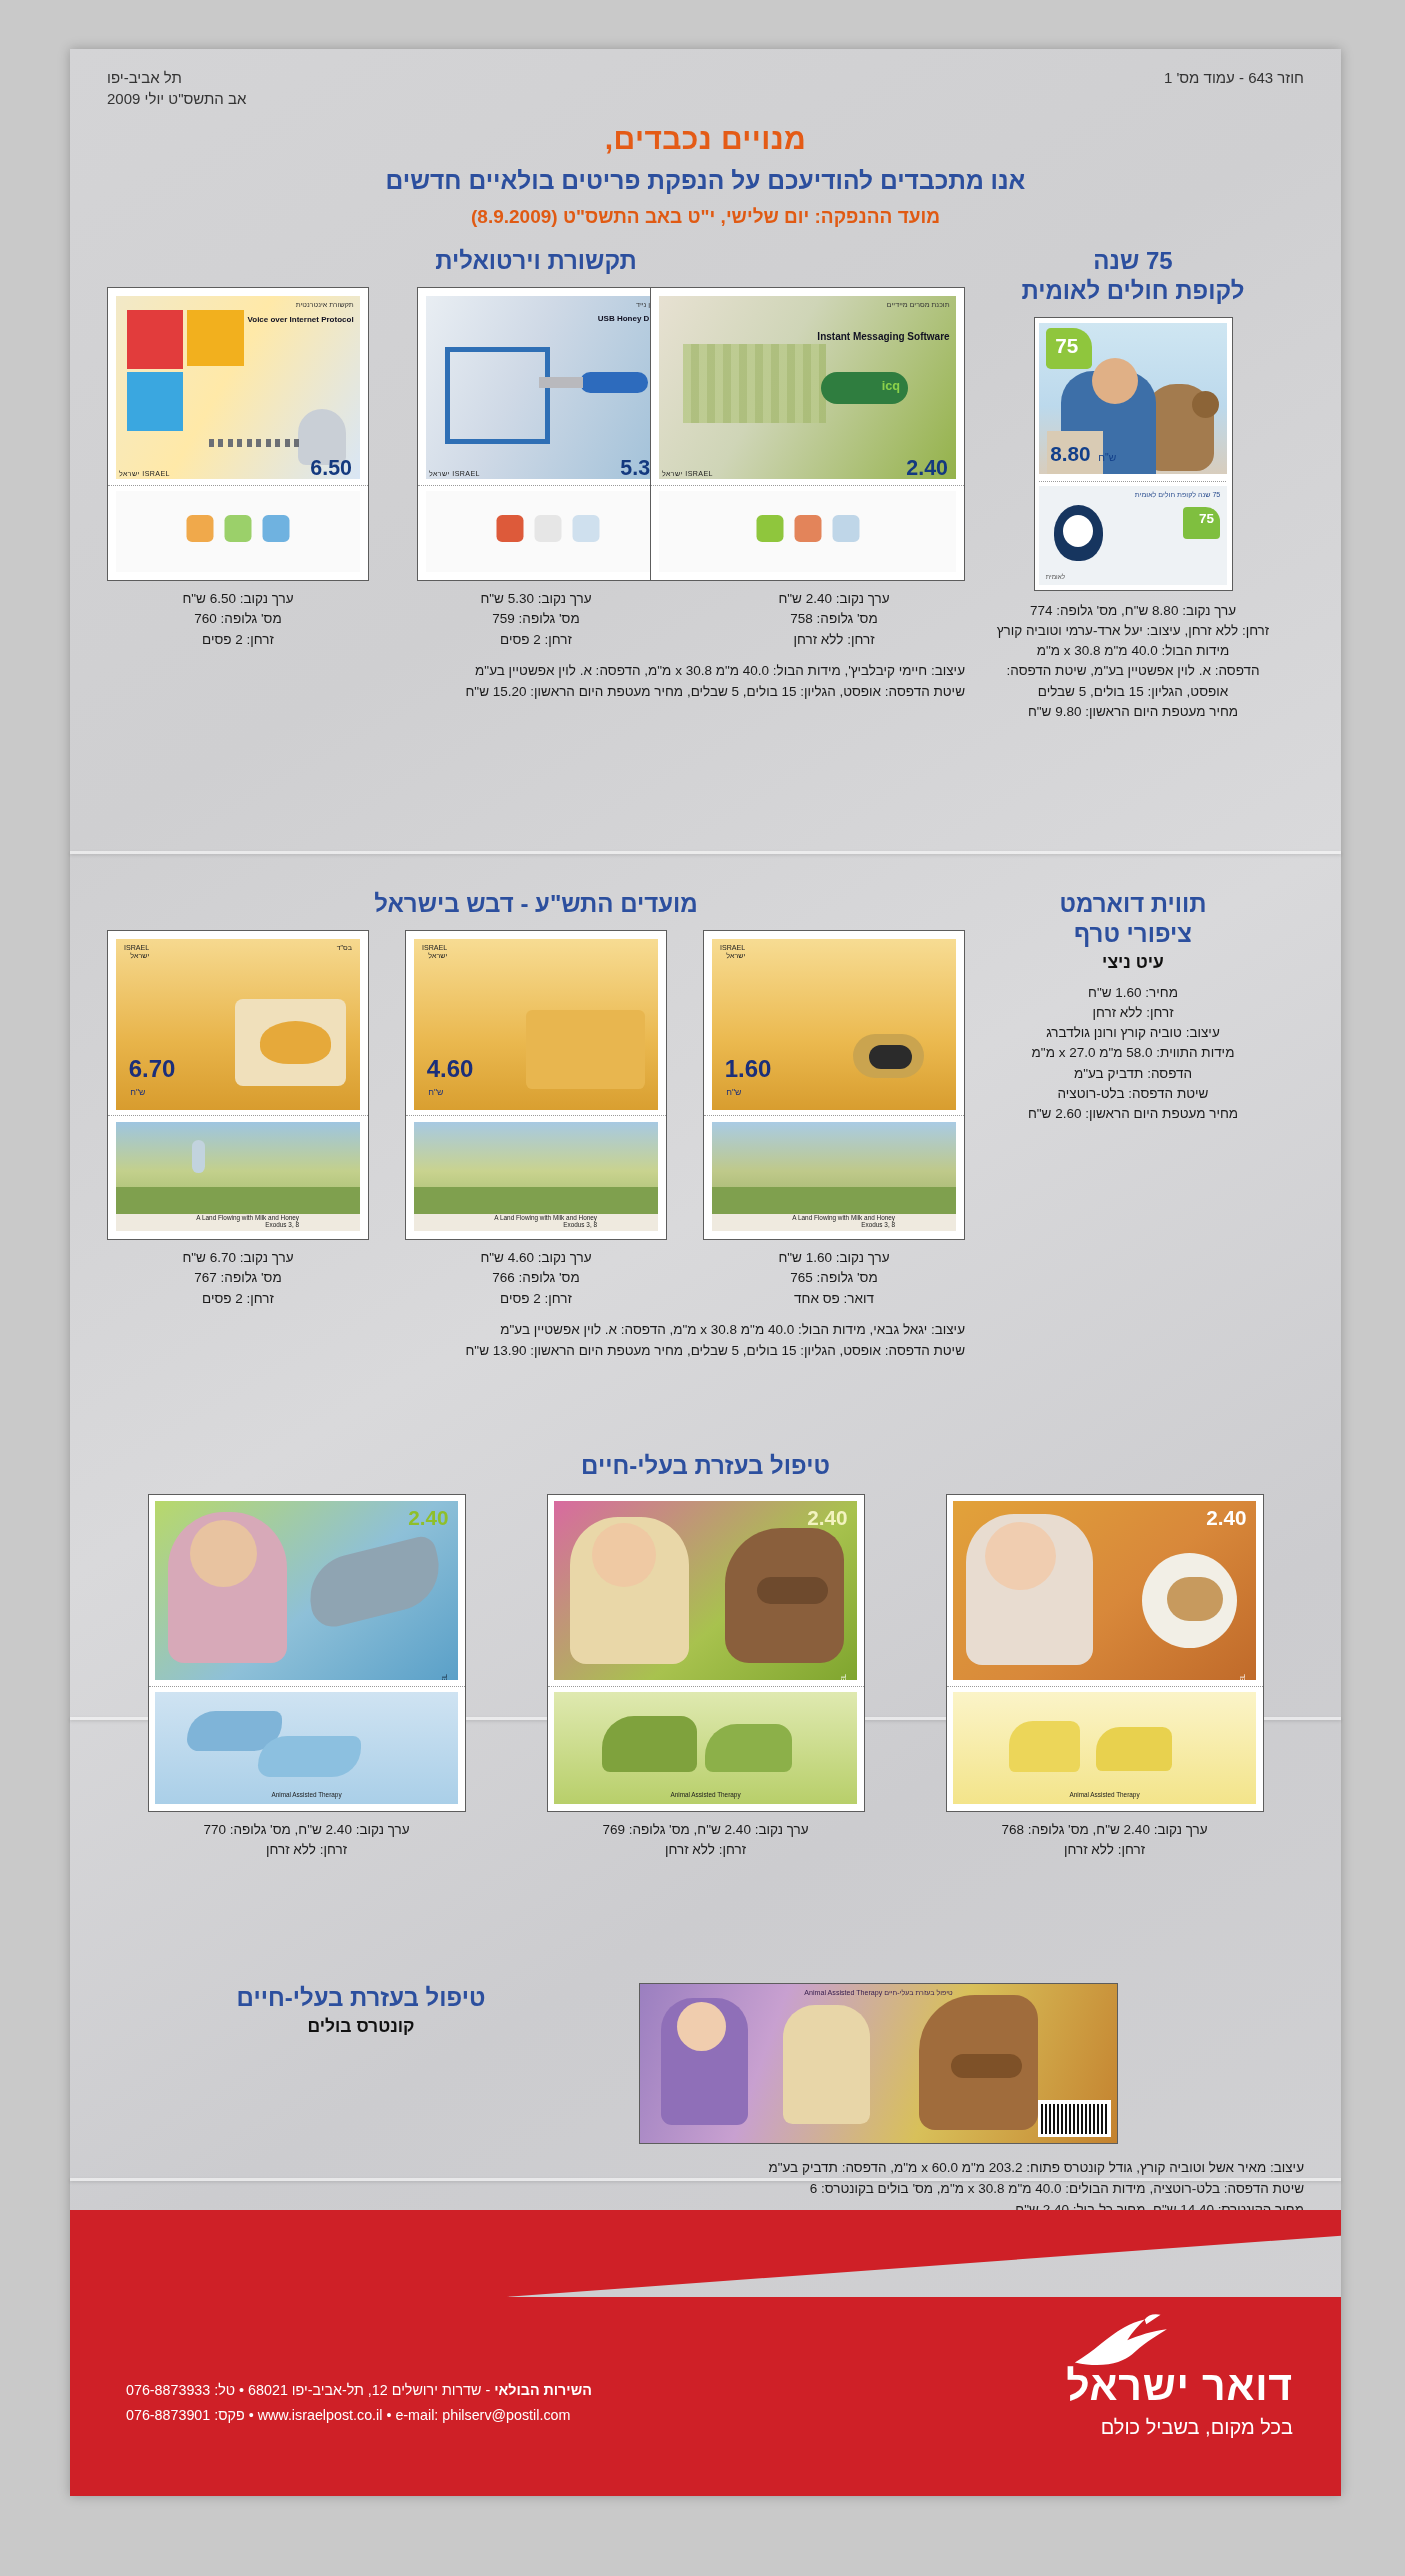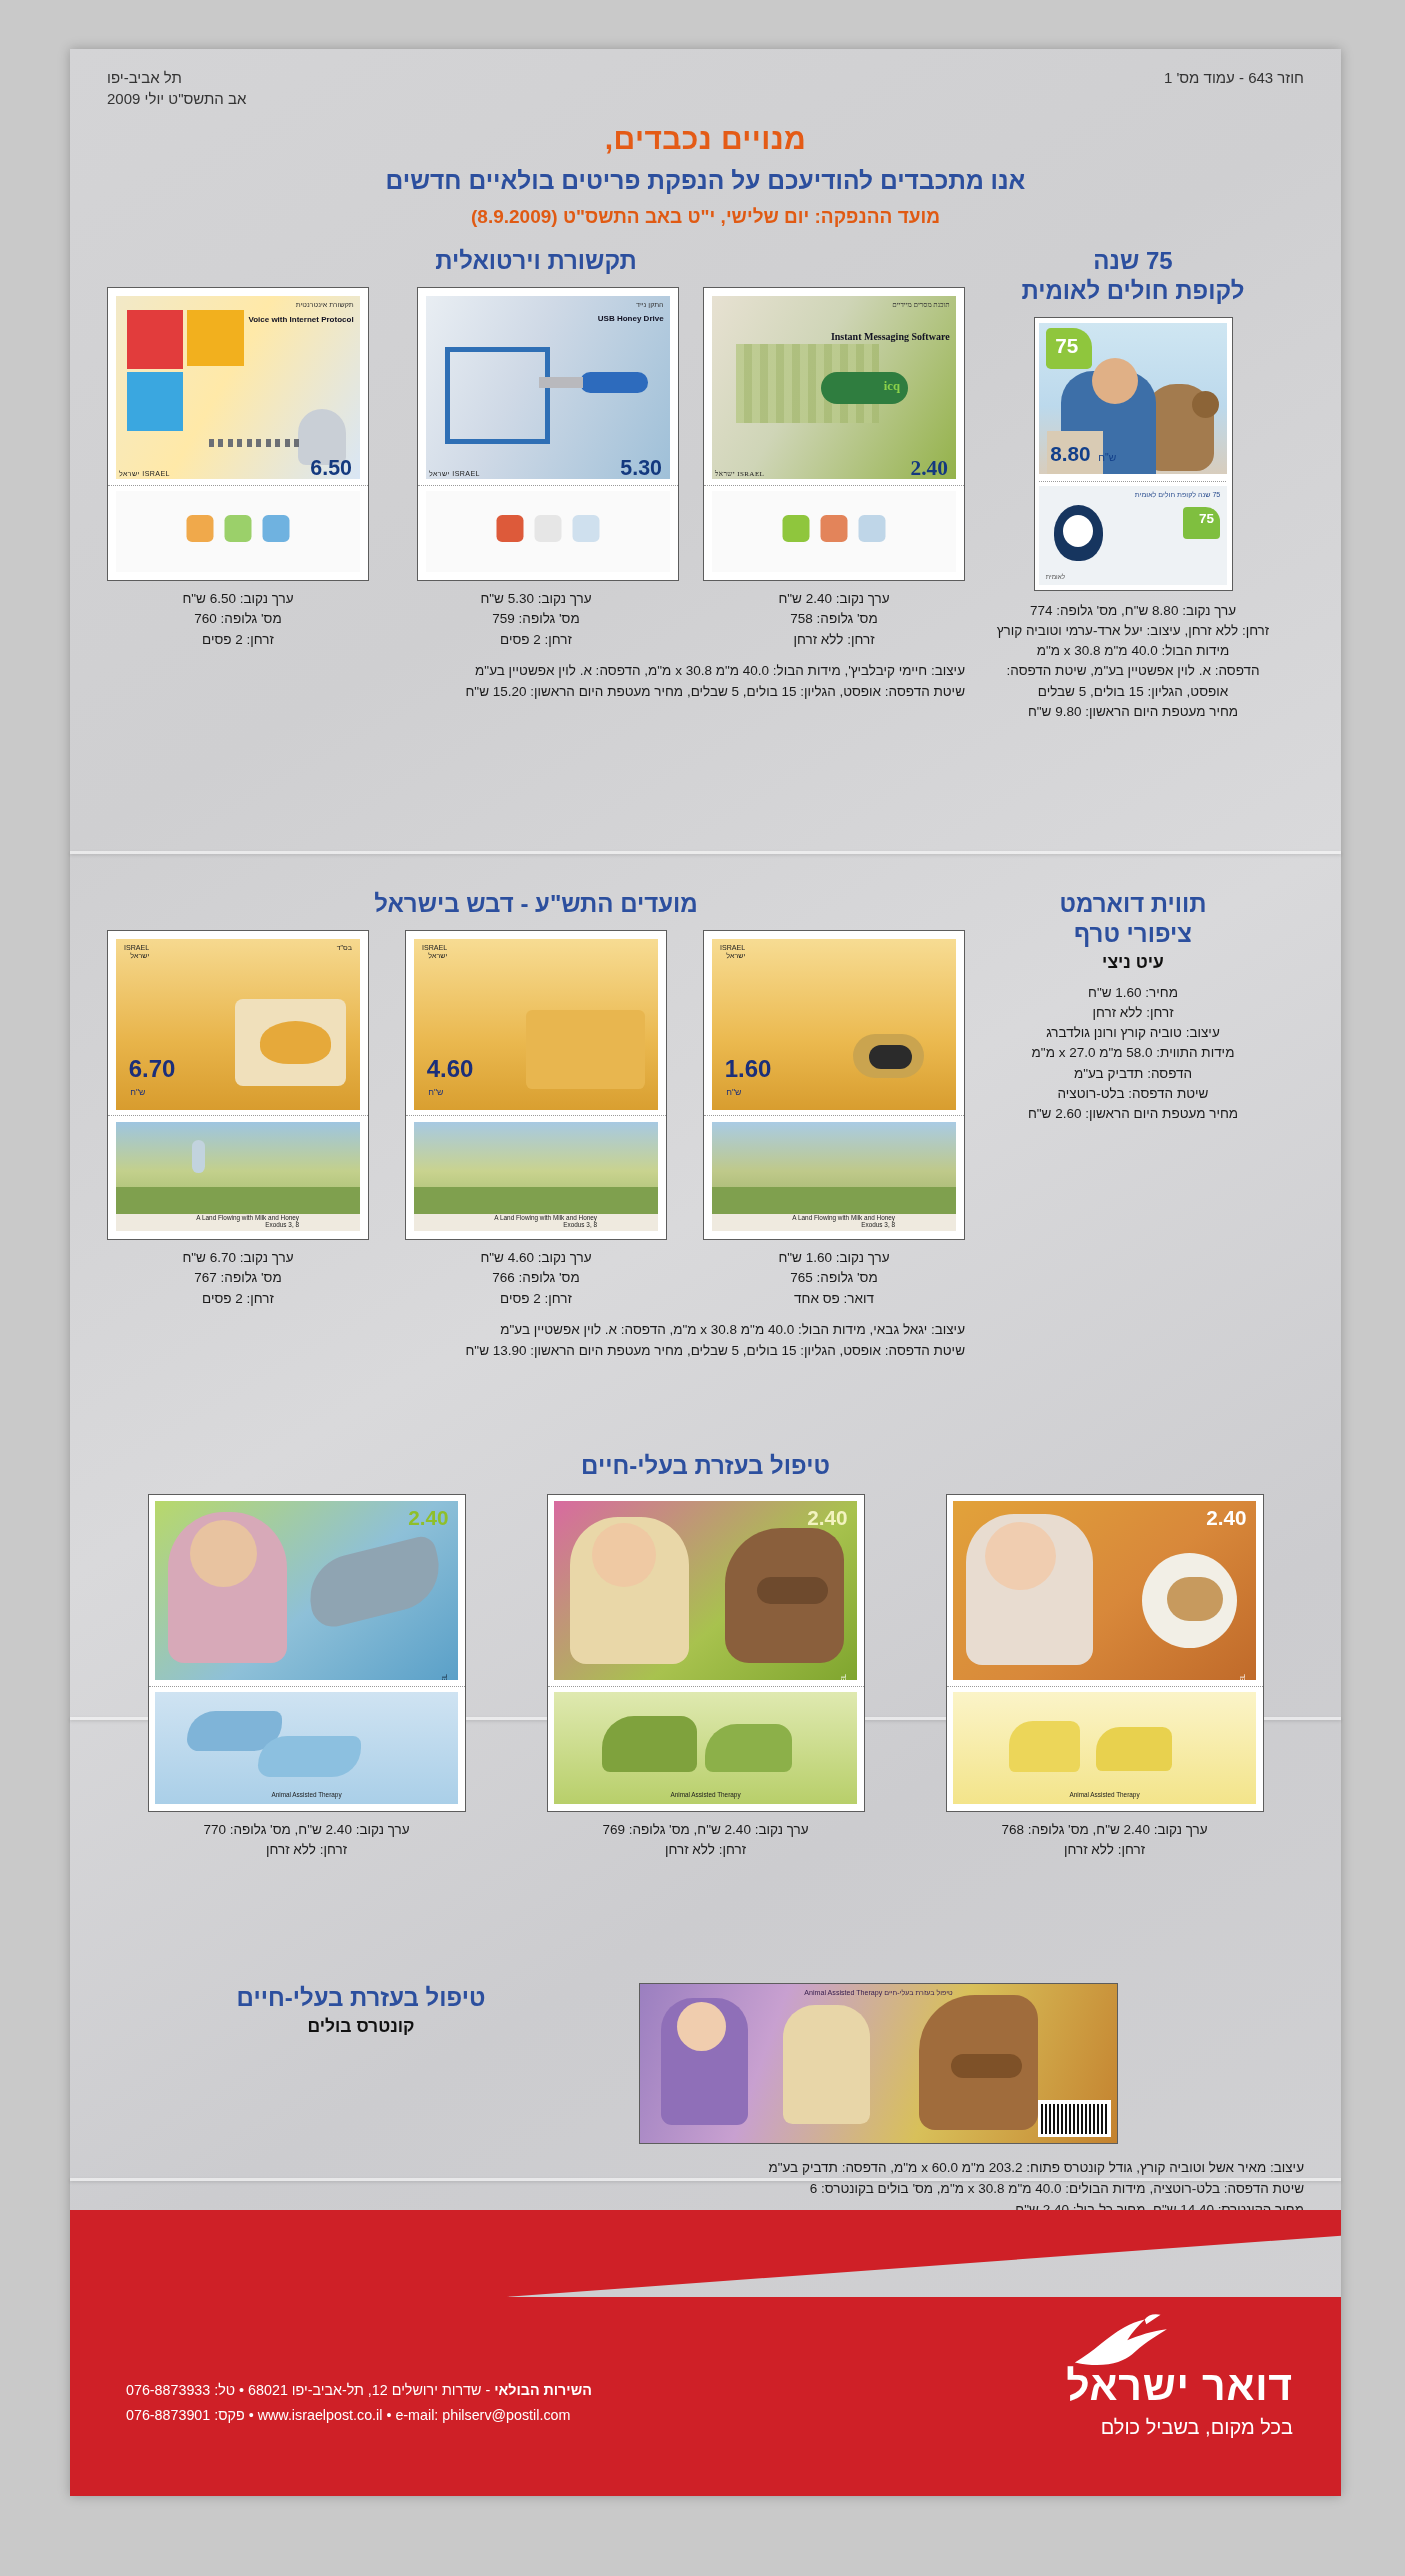--- a/index.html
+++ b/index.html
@@ -131,21 +131,21 @@
     <div class="sec-title">תקשורת וירטואלית</div>
 
     <div style="margin-top:11px;display:flex;flex-direction:row-reverse;justify-content:space-between;">
 
       <div style="width:262px;">
         <div style="position:relative;width:262px;height:294px;background:#fff;border:0.8px solid #5d5d5d;box-sizing:border-box;">
           <div style="position:absolute;left:8px;top:8px;right:8px;height:183px;background:linear-gradient(120deg,#f2e9c8 0%,#ffe9a8 45%,#d9e6f5 100%);overflow:hidden;">
             <div style="position:absolute;right:6.4px;top:4.8px;font-size:7.1px;color:#333;text-align:right;line-height:1.3;">
               <span>תקשורת אינטרנטית</span>
             </div>
-            <div style="position:absolute;right:6.4px;top:19px;font-size:8px;font-weight:bold;color:#112;">Voice with Internet Protocol</div>
+            <div style="position:absolute;right:6.4px;top:19px;font-size:8px;font-weight:bold;color:#112;">Voice over Internet Protocol</div>
             <div style="position:absolute;left:11px;top:14.3px;width:56px;height:59px;background:#e23c3c;"></div>
             <div style="position:absolute;left:11px;top:76px;width:56px;height:59px;background:#3aa7e0;"></div>
             <div style="position:absolute;left:71px;top:14.3px;width:57px;height:56px;background:#f2b01e;"></div>
             <div style="position:absolute;right:14.3px;bottom:14.3px;width:48px;height:56px;background:#c9cfd6;border-radius:24px 24px 8px 8px;"></div>
             <div style="position:absolute;right:56px;bottom:32px;width:95px;height:8px;background:repeating-linear-gradient(90deg,#6c6f75 0 4.8px,transparent 4.8px 9.5px);"></div>
             <div class="denom" style="right:8px;bottom:-1.6px;font-size:21.4px;color:#14397f;">6.50</div>
           </div>
           <div class="isr" style="left:11px;bottom:102px;">ISRAEL ישראל</div>
           <div class="perf" style="top:197px;"></div>
           <div style="position:absolute;left:8px;top:203px;right:8px;bottom:8px;background:#fafafa;">
@@ -184,21 +184,21 @@
           </div>
         </div>
         <div class="cap" style="margin-top:8px;">
           <div>ערך נקוב: 5.30 ש"ח</div>
           <div>מס' גלופה: 759</div>
           <div>זרחן: 2 פסים</div>
         </div>
       </div>
 
       <div style="width:262px;">
-        <div style="position:relative;width:262px;height:294px;background:#fff;border:0.8px solid #5d5d5d;box-sizing:border-box;font-family:Liberation Serif, serif;">
+        <div style="position:relative;width:315px;height:294px;background:#fff;border:0.8px solid #5d5d5d;box-sizing:border-box;">
           <div style="position:absolute;left:8px;top:8px;right:8px;height:183px;background:linear-gradient(120deg,#e7e1d2 0%,#cfd5b7 40%,#94b24a 100%);overflow:hidden;">
             <div style="position:absolute;right:6.4px;top:4.8px;font-size:7.1px;color:#333;">תוכנת מסרים מיידיים</div>
             <div style="position:absolute;right:6.4px;top:35px;font-size:10px;font-weight:bold;color:#112;">Instant Messaging Software</div>
             <div style="position:absolute;left:24px;top:48px;width:143px;height:79px;background:repeating-linear-gradient(90deg,#b9c98a 0 8px,#a8bb74 8px 16px);opacity:.85;"></div>
             <div style="position:absolute;right:48px;top:76px;width:87px;height:32px;background:#2f7d3f;border-radius:16px;"></div>
             <div style="position:absolute;right:56px;top:83px;font-size:12.7px;color:#8cd14a;font-weight:bold;">icq</div>
             <div class="denom" style="right:8px;bottom:-1.6px;font-size:21.4px;color:#14397f;">2.40</div>
           </div>
           <div class="isr" style="left:11px;bottom:102px;">ISRAEL ישראל</div>
           <div class="perf" style="top:197px;"></div>

